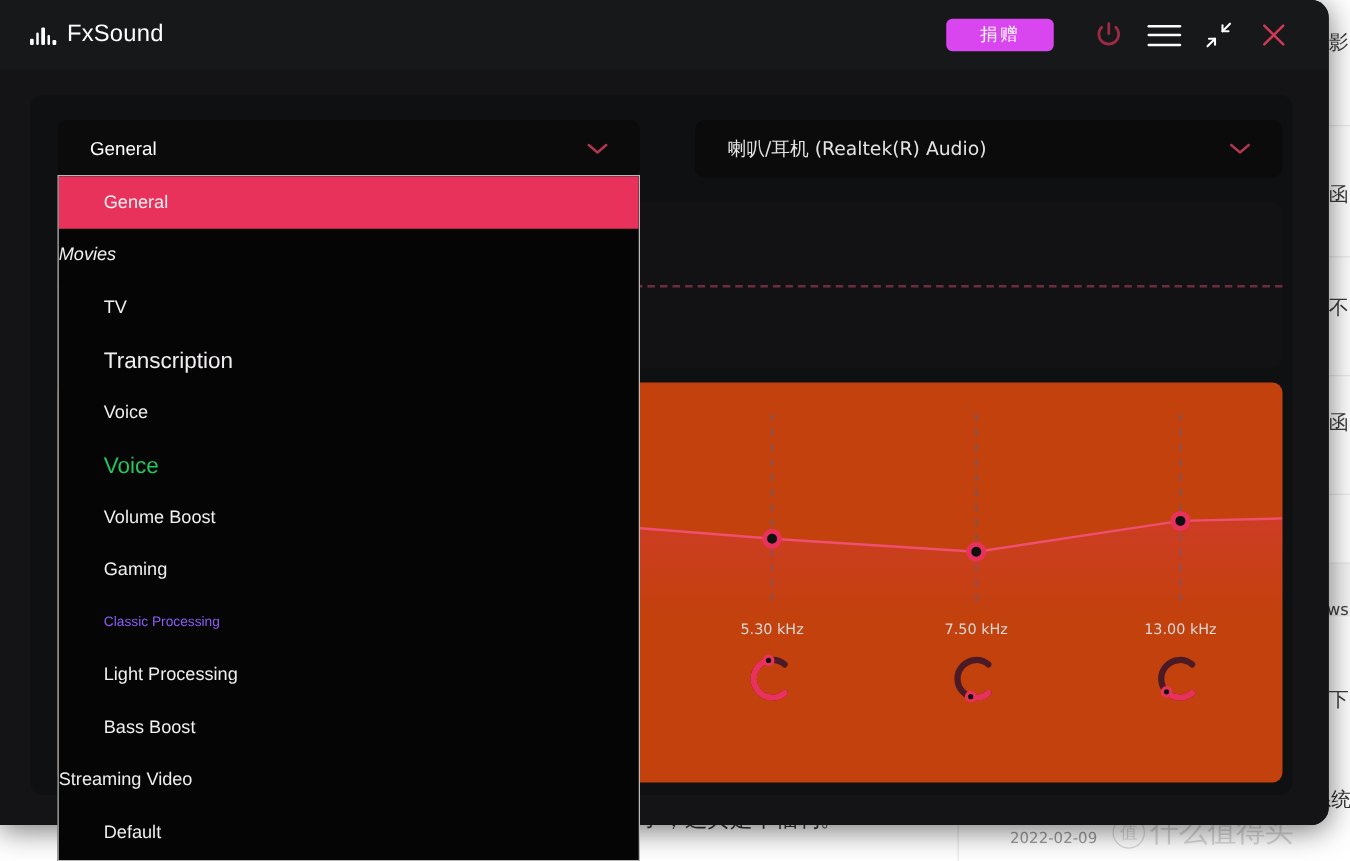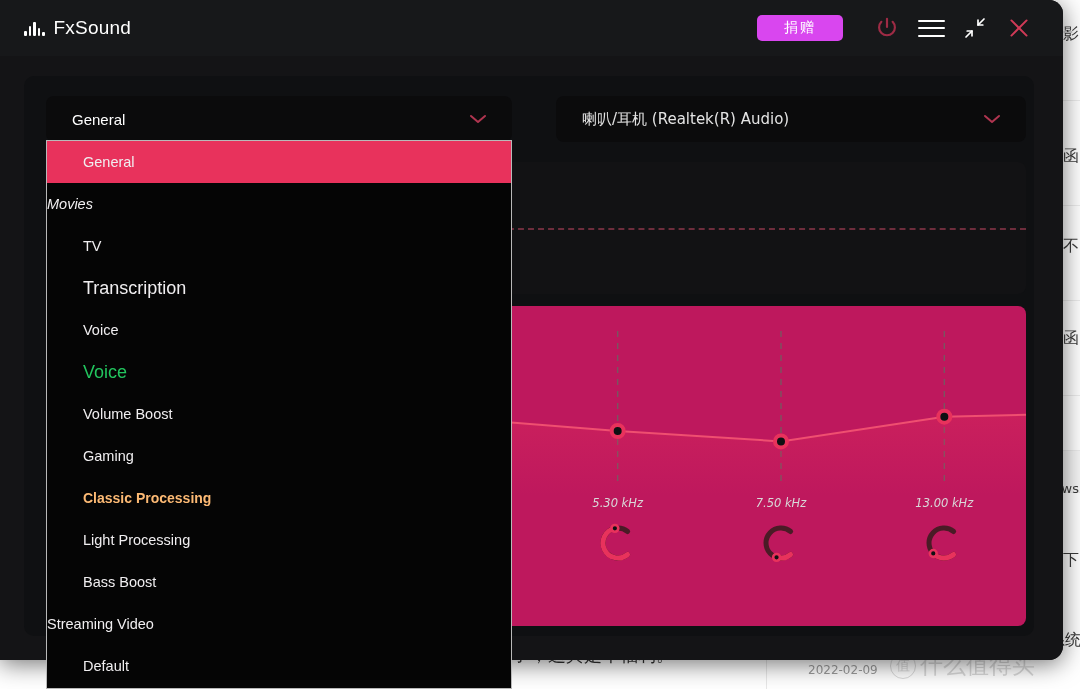--- a/index.html
+++ b/index.html
@@ -160,21 +160,21 @@
     background: #121214; border-radius: 8px;
   }
   .dash-line {
     position: absolute; left: 0px; top: 66px; width: 100%; height: 0;
     border-top: 2px dashed #6d2d3c;
   }
 
   
   .eq-graph-panel {
     position: absolute; left: 22px; top: 230px; width: 980px; height: 320px;
-    background: #be185d; border-radius: 8px; overflow: hidden; font-style: italic;
+    background: #c2410c; border-radius: 8px; overflow: hidden;
   }
   .graph-svg { position: absolute; left: 0; top: 0; }
   .freq-row {
     position: absolute; left: 0; top: 190px; width: 980px;
     display: flex;
   }
   .freq-col { flex: 1 1 0; display: flex; flex-direction: column; align-items: center; }
   .freq-lbl {
     color: #d9d9d9; font-size: 11.5px; font-family: "DejaVu Sans", sans-serif;
     margin-bottom: 10px; white-space: nowrap;
@@ -394,21 +394,21 @@
       <div style="height: 42px; display: flex; align-items: center;">
         <span style="margin-left: 36px; font-size: 18px; color: #22c55e;">Voice</span>
       </div>
       <div style="height: 42px; display: flex; align-items: center;">
         <span style="margin-left: 36px; font-size: 14.5px; color: rgb(240, 238, 240);">Volume Boost</span>
       </div>
       <div style="height: 42px; display: flex; align-items: center;">
         <span style="margin-left: 36px; font-size: 14.5px; color: rgb(240, 238, 240);">Gaming</span>
       </div>
       <div style="height: 42px; display: flex; align-items: center;">
-        <span style="margin-left: 36px; font-size: 14px; color: #fdba74; font-weight: bold;">Classic Processing</span>
+        <span style="margin-left: 36px; font-size: 11px; color: #8b5cf6;">Classic Processing</span>
       </div>
       <div style="height: 42px; display: flex; align-items: center;">
         <span style="margin-left: 36px; font-size: 14.5px; color: rgb(240, 238, 240);">Light Processing</span>
       </div>
       <div style="height: 42px; display: flex; align-items: center;">
         <span style="margin-left: 36px; font-size: 14.5px; color: rgb(240, 238, 240);">Bass Boost</span>
       </div>
       <div style="height: 42px; display: flex; align-items: center;">
         <span style="font-size: 14.5px; color: rgb(240, 238, 240);">Streaming Video</span>
       </div>

